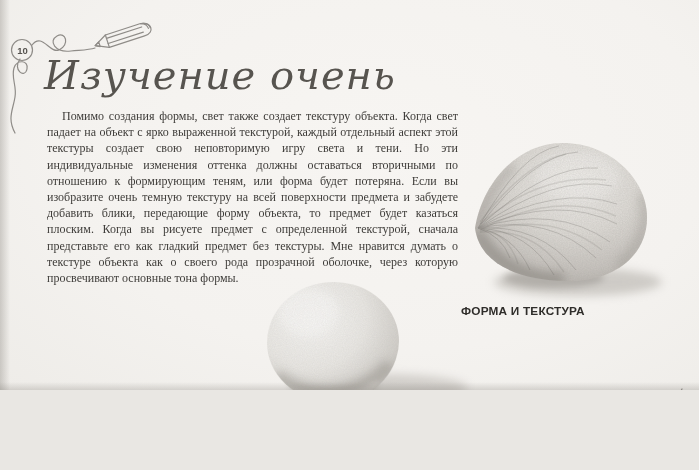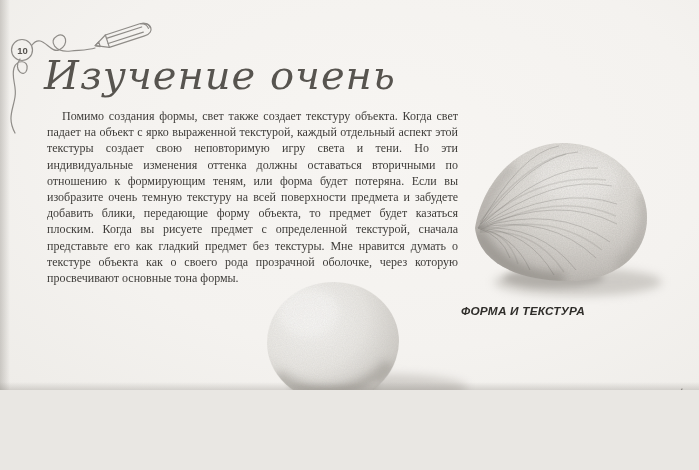--- a/index.html
+++ b/index.html
@@ -23,21 +23,21 @@
     font-family:"DejaVu Serif",serif;font-style:italic;font-size:40px;letter-spacing:1px;color:#57544f;
   }
   .body-text{
     position:absolute;left:47px;top:108px;width:411px;margin:0;
     font-size:12px;line-height:16.2px;text-align:justify;text-indent:15px;color:#3e3c39;
   }
   .caption{position:absolute;font-family:"Liberation Sans","DejaVu Sans",sans-serif;}
   .caption h3{margin:0 0 4px 0;font-size:11.8px;font-weight:bold;letter-spacing:.2px;color:#2f2d2a;}
   .caption p{margin:0;font-size:10.8px;line-height:14.6px;text-align:justify;color:#45433f;}
   .caption.left{left:47px;top:326px;width:204px;}
-  .caption.right{left:461px;top:304px;width:181px;font-style:italic;}
+  .caption.right{left:461px;top:304px;width:181px;}
   .sketch{position:absolute;}
 </style>
 </head>
 <body>
 
 <div class="page">
 
   <svg class="deco" style="left:0;top:0" width="220" height="150" viewBox="0 0 220 150">
     <circle cx="22" cy="50" r="10.5"></circle>
     <path d="M32,45 C42,32 50,54 59,50 C70,45 66,31 57,36 C48,41 55,53 71,51 C82,50 89,50 95,48"></path>

